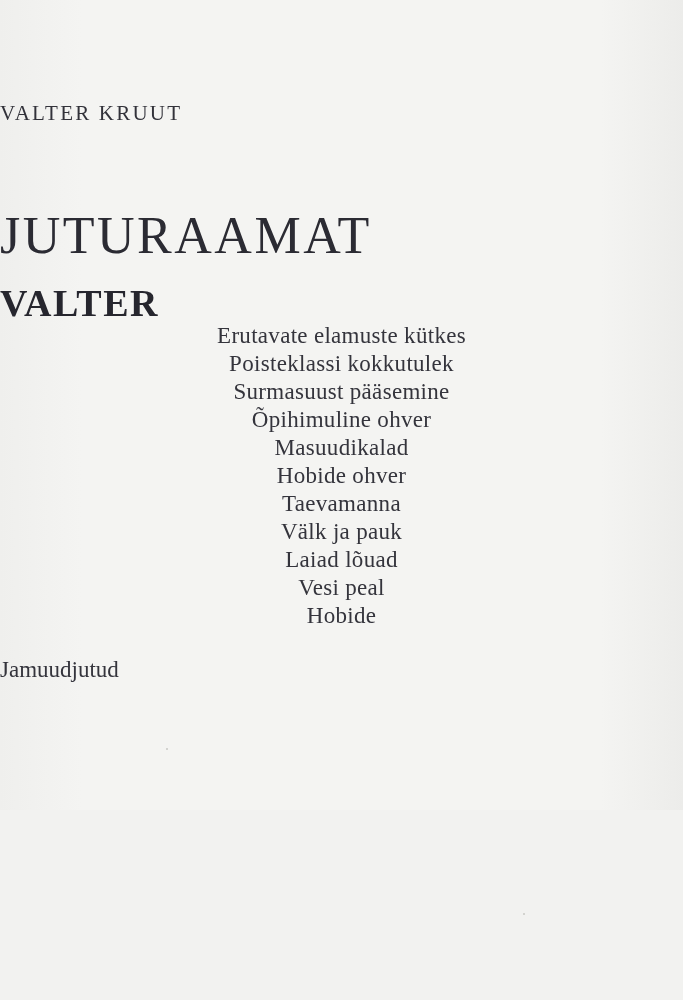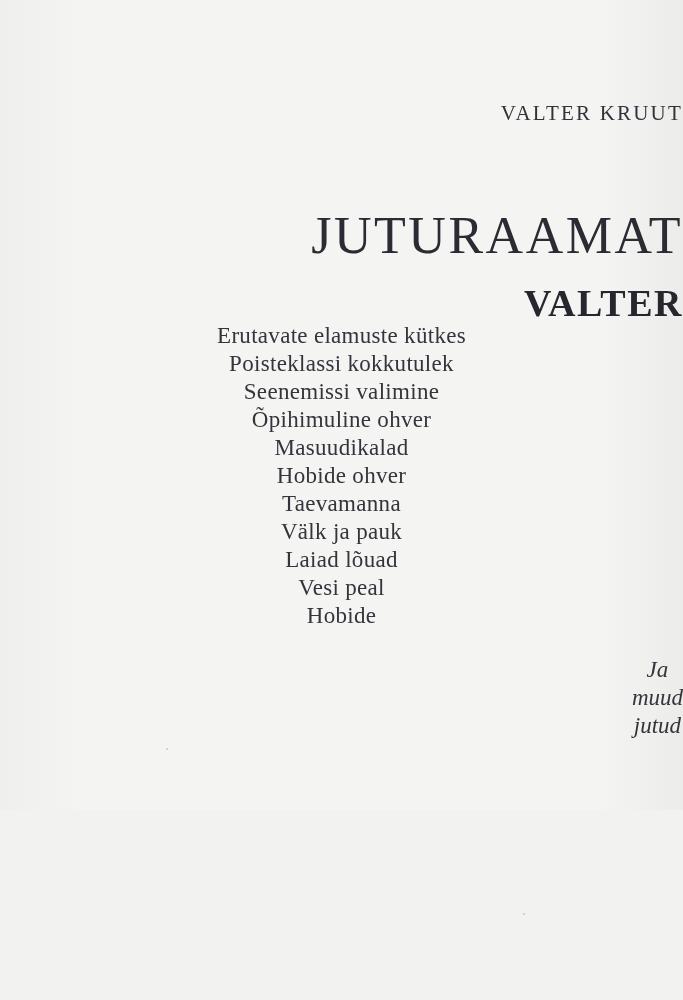--- a/index.html
+++ b/index.html
@@ -14,21 +14,21 @@
     color: #2a2a2e;
     overflow: hidden;
   }
   .page {
     position: relative;
     width: 683px;
     height: 810px;
     background: linear-gradient(to right, #efefed 0%, #f4f4f2 12%, #f4f4f2 88%, #ececea 100%);
     display: flex;
     flex-direction: column;
-    align-items: flex-end;
+    align-items: flex-start;
   }
   .author {
     margin-top: 101px;
     font-family: "Liberation Serif", serif;
     font-size: 21px;
     letter-spacing: 2.2px;
     color: #32323a;
     font-weight: 400;
     text-align: center;
   }
@@ -63,23 +63,22 @@
     font-size: 23px;
     line-height: 28px;
     color: #34343c;
     letter-spacing: 0.3px;
     text-align: center;
     white-space: nowrap;
   }
   .tail {
     margin-top: 26px;
     display: flex;
-    flex-direction: column;
+    flex-direction: row;
     align-items: center;
-    font-style: italic;
   }
   .tail-line {
     font-family: "Liberation Serif", serif;
     font-size: 23px;
     line-height: 28px;
     color: #34343c;
     text-align: center;
   }
   .speck {
     position: absolute;
@@ -96,21 +95,21 @@
 
   <div class="author">VALTER KRUUT</div>
 
   <div class="title">JUTURAAMAT</div>
 
   <div class="subtitle">VALTER</div>
 
   <div class="contents">
     <div class="contents-item">Erutavate elamuste kütkes</div>
     <div class="contents-item">Poisteklassi kokkutulek</div>
-    <div class="contents-item">Seenemissi valimine</div>
+    <div class="contents-item">Surmasuust pääsemine</div>
     <div class="contents-item">Õpihimuline ohver</div>
     <div class="contents-item">Masuudikalad</div>
     <div class="contents-item">Hobide ohver</div>
     <div class="contents-item">Taevamanna</div>
     <div class="contents-item">Välk ja pauk</div>
     <div class="contents-item">Laiad lõuad</div>
     <div class="contents-item">Vesi peal</div>
     <div class="contents-item">Hobide</div>
   </div>
 

